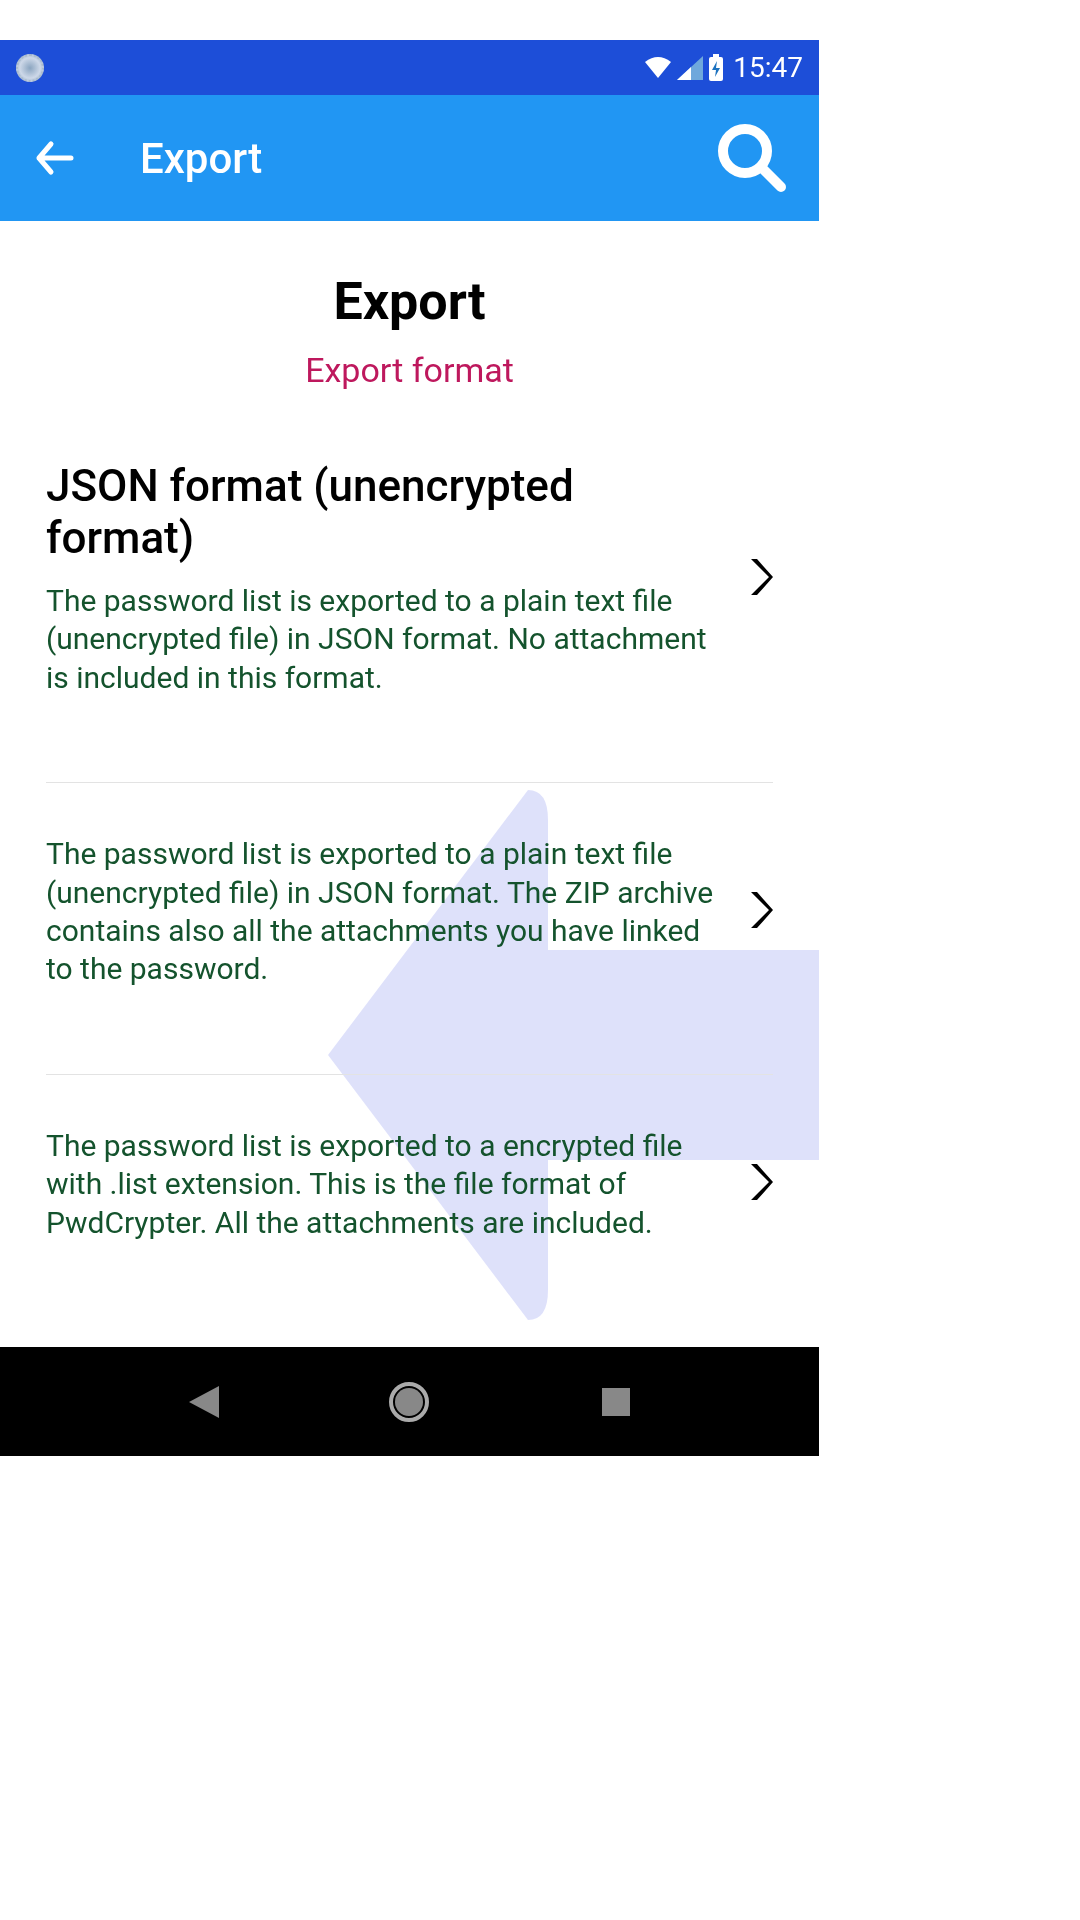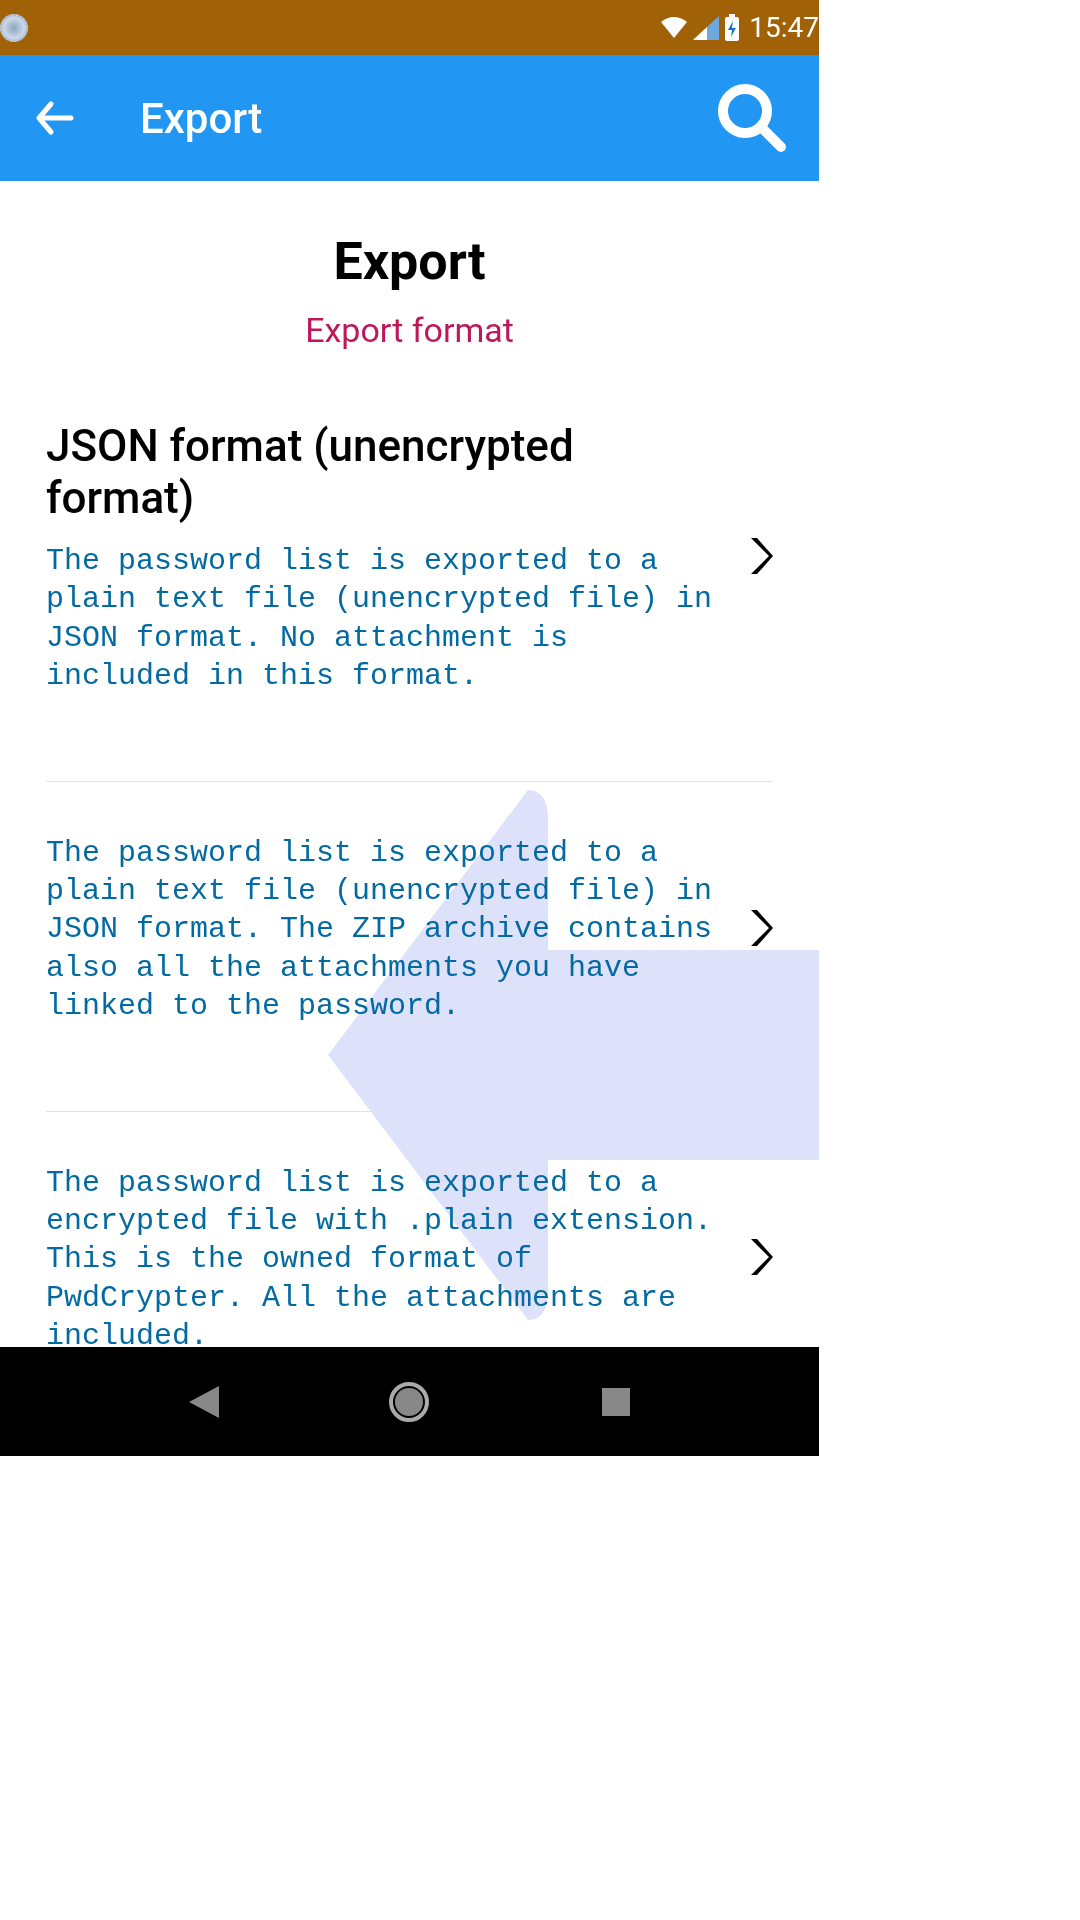--- a/index.html
+++ b/index.html
@@ -9,27 +9,28 @@
     }
     body {
       font-family: Roboto, -apple-system, BlinkMacSystemFont, "Segoe UI", sans-serif;
       background-color: #ffffff;
       width: 819px;
       height: 1456px;
       position: relative;
       overflow: hidden;
     }
     .status-bar {
-      background-color: #a16207;
+      background-color: #1d4ed8;
       height: 55px;
       display: flex;
       align-items: center;
       justify-content: space-between;
-      padding: 0 0;
+      padding: 0 16px;
       color: white;
+      margin-top: 40px;
     }
     .status-left {
       display: flex;
       align-items: center;
     }
     .loading-icon {
       width: 28px;
       height: 28px;
       border-radius: 50%;
       background: radial-gradient(circle, #8ba5c0 0%, #cdd8e8 60%, #8ba5c0 100%);
@@ -120,23 +121,22 @@
       padding-right: 30px;
     }
     .option-title {
       font-size: 44px;
       font-weight: 500;
       color: #000;
       margin-bottom: 18px;
     }
     .option-description {
       font-size: 30px;
-      color: #0369a1;
+      color: #14532d;
       line-height: 1.28;
-      font-family: Liberation Mono, monospace;
     }
     .chevron {
       flex-shrink: 0;
     }
     .nav-bar {
       position: absolute;
       bottom: 0;
       left: 0;
       right: 0;
       background-color: #000;
@@ -247,21 +247,21 @@
       </div>
       <div class="chevron">
         <svg width="24" height="40" viewBox="0 0 24 40" fill="#000">
           <path d="M2 2 L20 20 L2 38 L8 38 L24 20 L8 2 Z"></path>
         </svg>
       </div>
     </div>
 
     <div class="option-item">
       <div class="option-text">
-        <div class="option-description">The password list is exported to a encrypted file with .plain extension. This is the owned format of PwdCrypter. All the attachments are included.</div>
+        <div class="option-description">The password list is exported to a encrypted file with .list extension. This is the file format of PwdCrypter. All the attachments are included.</div>
       </div>
       <div class="chevron">
         <svg width="24" height="40" viewBox="0 0 24 40" fill="#000">
           <path d="M2 2 L20 20 L2 38 L8 38 L24 20 L8 2 Z"></path>
         </svg>
       </div>
     </div>
   </div>
 </div>
 

